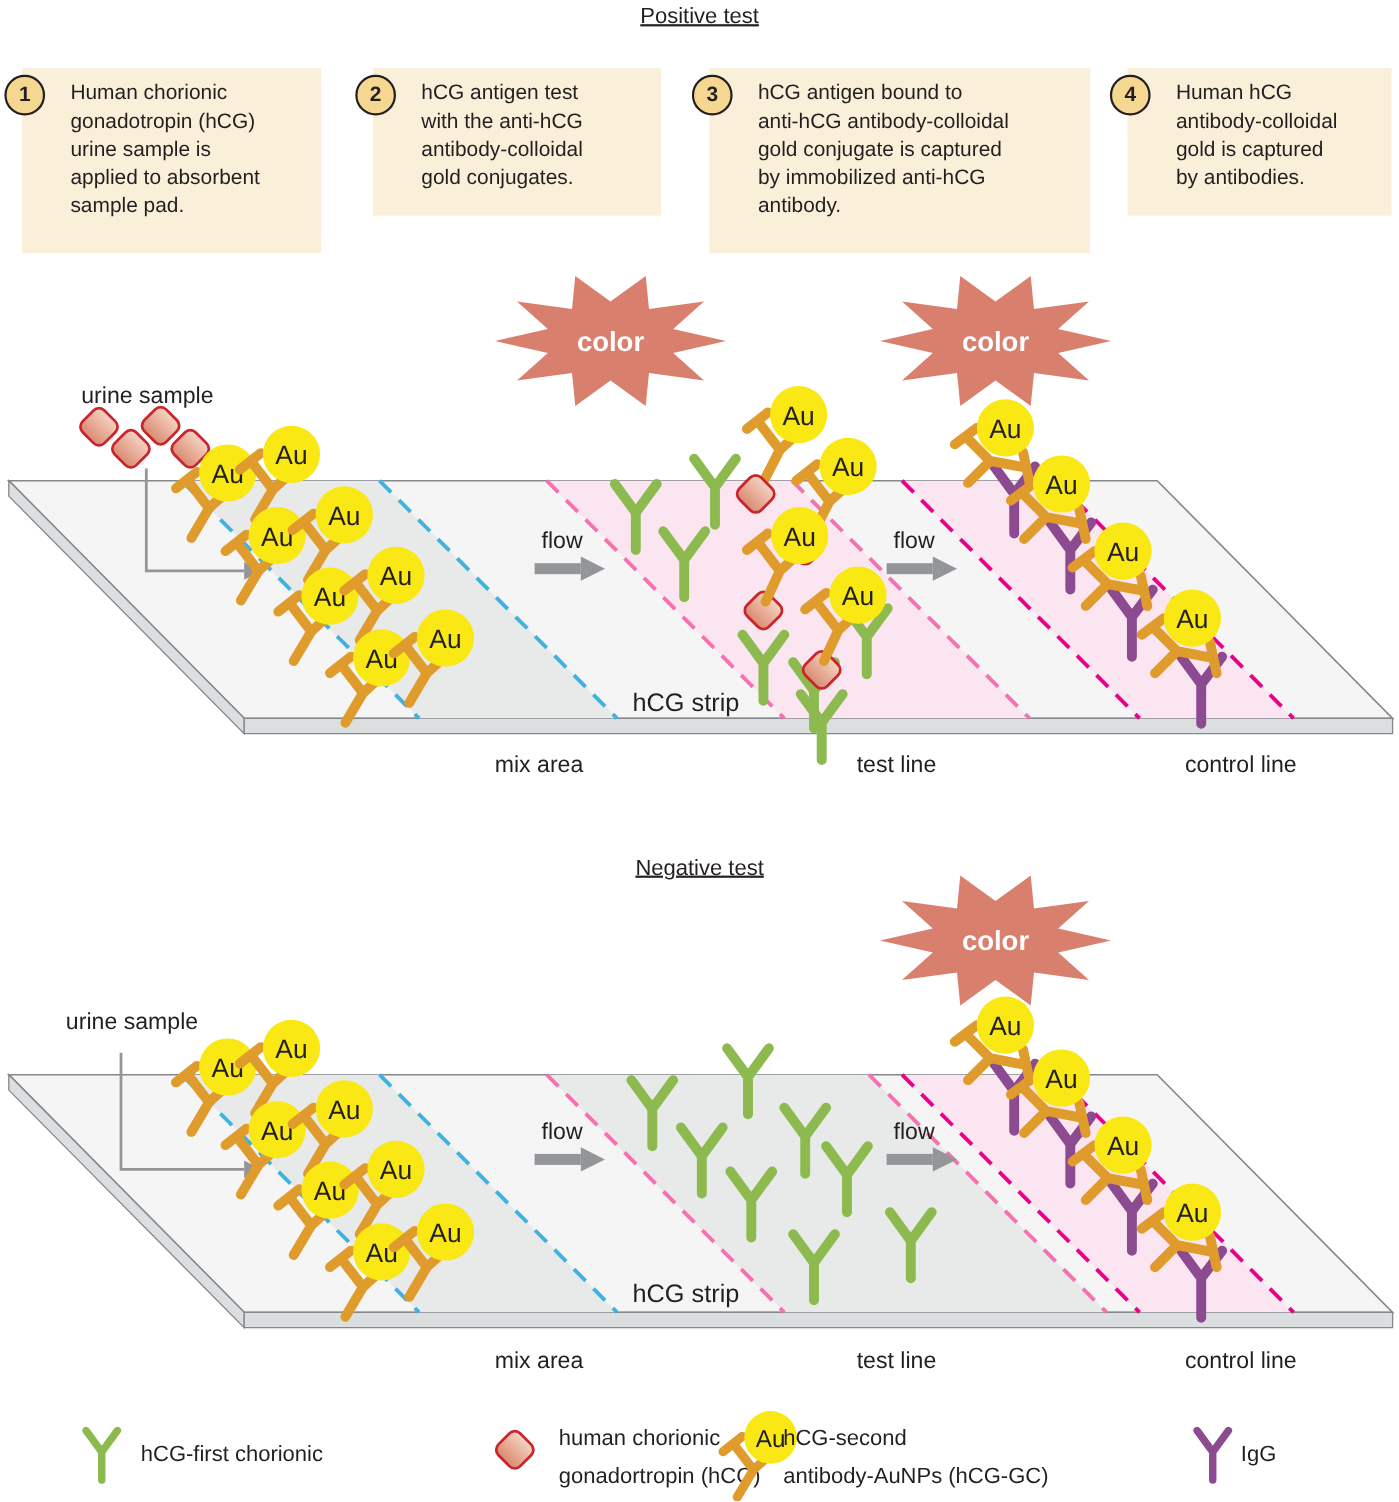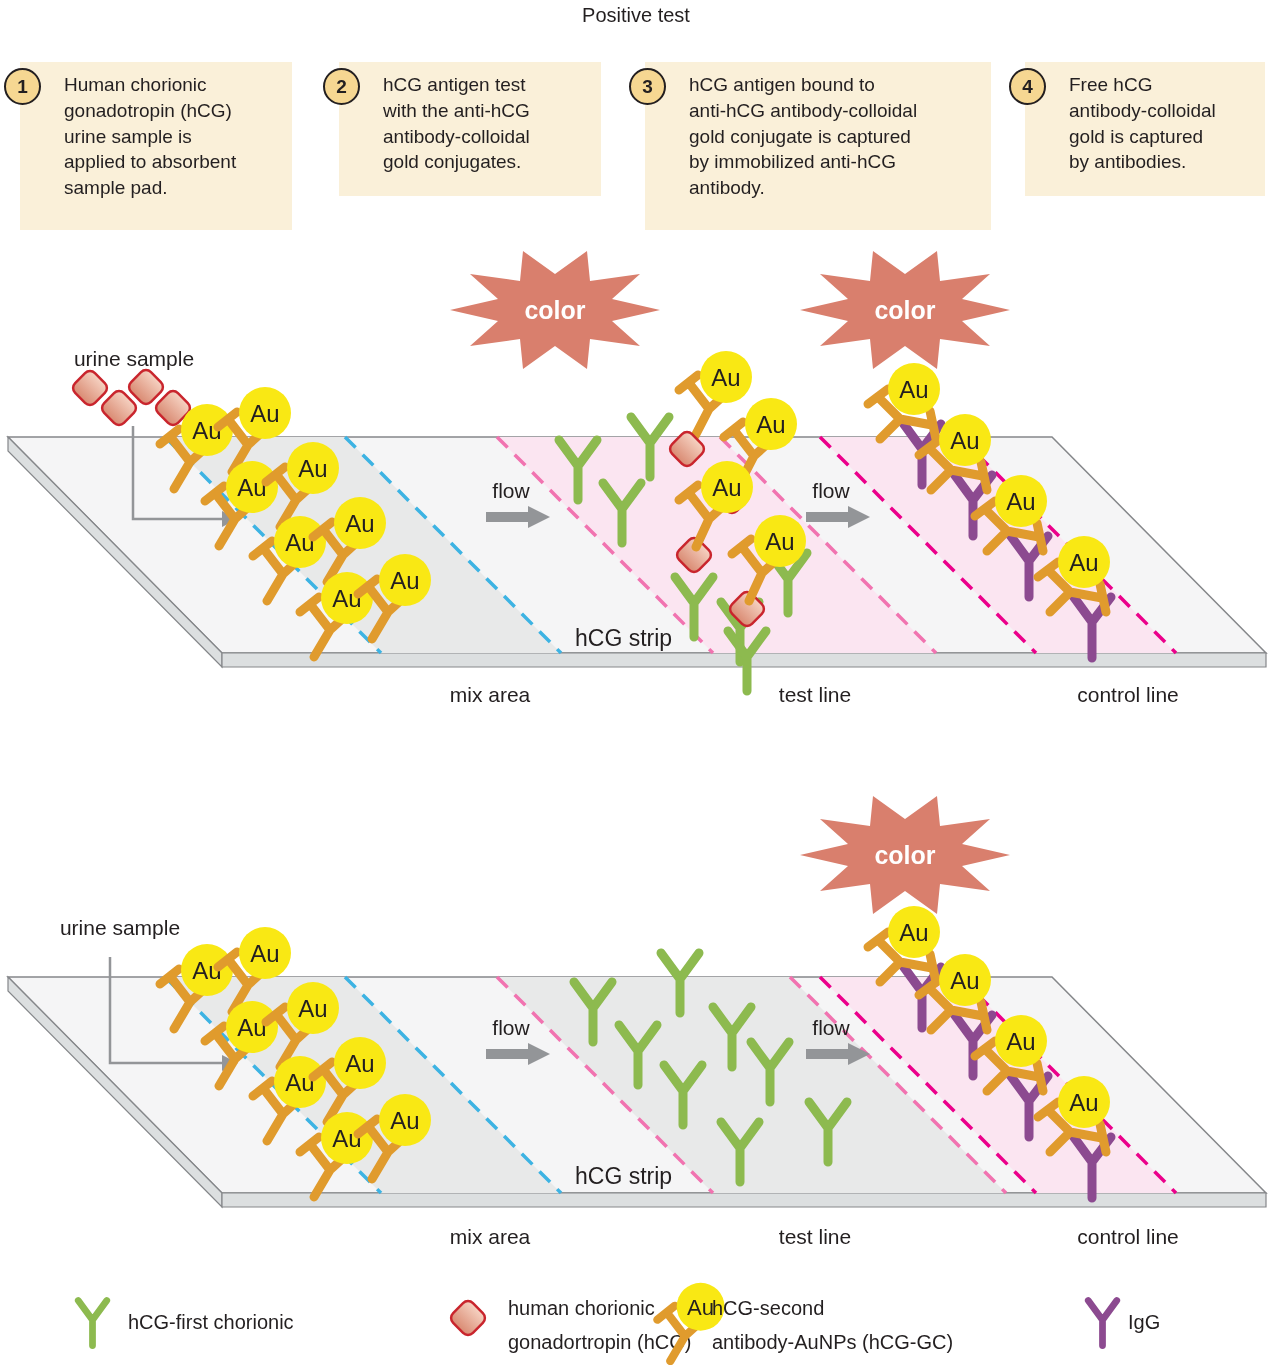--- a/index.html
+++ b/index.html
@@ -1,18 +1,18 @@
 <!DOCTYPE html>
 <html><head>
 <meta charset="utf-8">
 <style>
   html,body{margin:0;padding:0;background:#fff;}
   #page{position:relative;width:1272px;height:1365px;background:#fff;overflow:hidden;
         font-family:"Liberation Sans", sans-serif;color:#231f20;}
-  .title{position:absolute;width:100%;text-align:center;font-size:20px;color:#231f20;}
+  .title{position:absolute;width:100%;text-align:center;font-size:20px;color:#231f20;text-decoration:underline;}
   .callout{position:absolute;background:#faf0d9;font-size:19px;line-height:1.36;}
   .step-text{white-space:pre-line;padding:10px 8px 8px 44px;}
   .num-circle{position:absolute;left:-16px;top:6px;width:33px;height:33px;border-radius:50%;
       background:#f6d792;border:2px solid #231f20;display:flex;align-items:center;justify-content:center;
       font-weight:bold;font-size:19px;}
   svg{position:absolute;left:0;overflow:visible;}
   svg text{font-family:"Liberation Sans", sans-serif;fill:#231f20;}
   .au-text{font-size:24px;}
   .color-text{font-size:25px;font-weight:bold;fill:#ffffff;}
   .lbl{font-size:21px;}
@@ -35,20 +35,21 @@
   .guide{fill:none;stroke:#939598;stroke-width:2.5;}
   .legend-item{position:absolute;font-size:20px;}
   .legend-label{white-space:pre-line;line-height:1.68;}
 </style>
 </head>
 <body>
 
 <div id="page">
 
   <div class="title" style="top:4px;">Positive test</div>
+  <div class="title" style="top:778px;">Negative test</div>
 
   <div class="callout" style="left:20px;top:62px;width:272px;height:168px;">
     <span class="num-circle">1</span>
     <div class="step-text">Human chorionic
 gonadotropin (hCG)
 urine sample is
 applied to absorbent
 sample pad.</div>
   </div>
   <div class="callout" style="left:339px;top:62px;width:262px;height:134px;">
@@ -61,21 +62,21 @@
   <div class="callout" style="left:645px;top:62px;width:346px;height:168px;">
     <span class="num-circle">3</span>
     <div class="step-text">hCG antigen bound to
 anti-hCG antibody-colloidal
 gold conjugate is captured
 by immobilized anti-hCG
 antibody.</div>
   </div>
   <div class="callout" style="left:1025px;top:62px;width:240px;height:134px;">
     <span class="num-circle">4</span>
-    <div class="step-text">Free hCG
+    <div class="step-text">Human hCG
 antibody-colloidal
 gold is captured
 by antibodies.</div>
   </div>
 
   <svg style="top:240px;" width="1272" height="480" viewBox="0 0 1272 480">
     <defs>
       <linearGradient id="gd" x1="0" y1="0" x2="0" y2="1">
         <stop offset="0" stop-color="#f6d3c3"></stop>
           <stop offset="1" stop-color="#d98a72"></stop>

